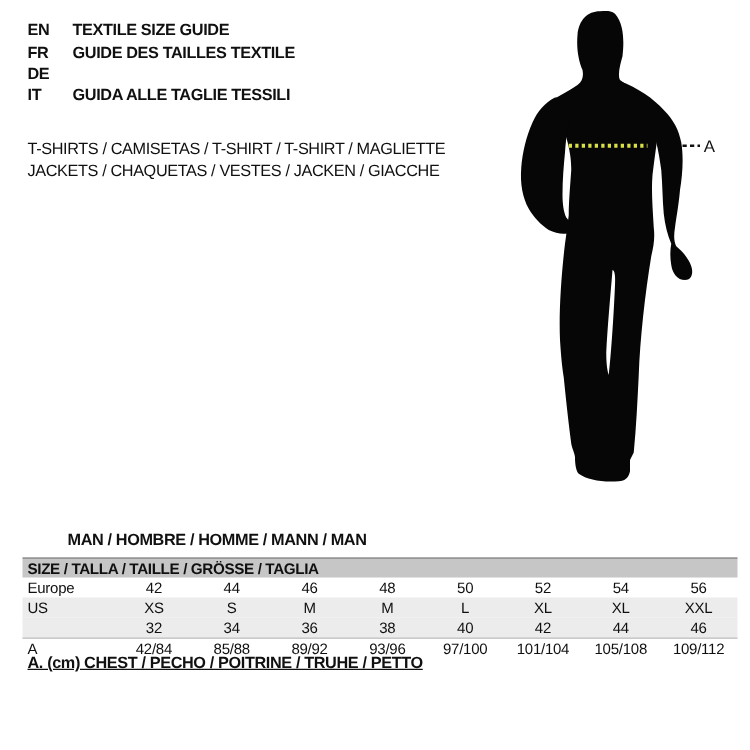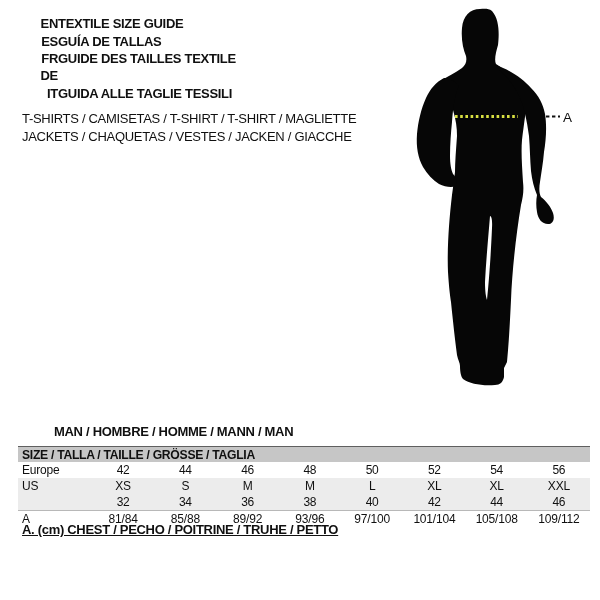--- a/index.html
+++ b/index.html
@@ -4,21 +4,21 @@
 <style>
   html,body { margin:0; padding:0; background:#ffffff; }
   .page {
     position:relative; width:600px; height:600px; background:#ffffff;
     font-family:"Liberation Sans","DejaVu Sans",sans-serif;
     color:#101010; overflow:hidden;
   }
 
   
   .lang-block { position:absolute; left:22px; top:15px; }
-  .lang-row { display:flex; height:17.4px; align-items:center;text-align:right; }
+  .lang-row { display:flex; height:17.4px; align-items:center; }
   .lang-code { width:36px; font-size:13px; font-weight:700; letter-spacing:-0.3px; }
   .lang-label { font-size:13px; font-weight:700; letter-spacing:-0.3px; white-space:nowrap; }
 
   
   .cat-block { position:absolute; left:22px; top:109px; }
   .cat-line { height:18.2px; display:flex; align-items:center;
               font-size:13px; font-weight:400; letter-spacing:-0.3px; white-space:nowrap; }
 
   
   .figure-svg { position:absolute; left:400px; top:0px; }
@@ -47,24 +47,20 @@
 </style>
 </head>
 <body>
 
 <div class="page">
 
   <div class="lang-block">
     <div class="lang-row">
       <span class="lang-code">EN</span>
       <span class="lang-label">TEXTILE SIZE GUIDE</span>
-    </div>
-    <div class="lang-row">
-      <span class="lang-code">ES</span>
-      <span class="lang-label">GUÍA DE TALLAS</span>
     </div>
     <div class="lang-row">
       <span class="lang-code">FR</span>
       <span class="lang-label">GUIDE DES TAILLES TEXTILE</span>
     </div>
     <div class="lang-row">
       <span class="lang-code">DE</span>
     </div>
     <div class="lang-row">
       <span class="lang-code">IT</span>
@@ -185,21 +181,21 @@
       <span class="val">36</span>
       <span class="val">38</span>
       <span class="val">40</span>
       <span class="val">42</span>
       <span class="val">44</span>
       <span class="val">46</span>
     </div>
 
     <div class="t-row a-row">
       <span class="lbl">A</span>
-      <span class="val">81/84</span>
+      <span class="val">42/84</span>
       <span class="val">85/88</span>
       <span class="val">89/92</span>
       <span class="val">93/96</span>
       <span class="val">97/100</span>
       <span class="val">101/104</span>
       <span class="val">105/108</span>
       <span class="val">109/112</span>
     </div>
   </div>
 

